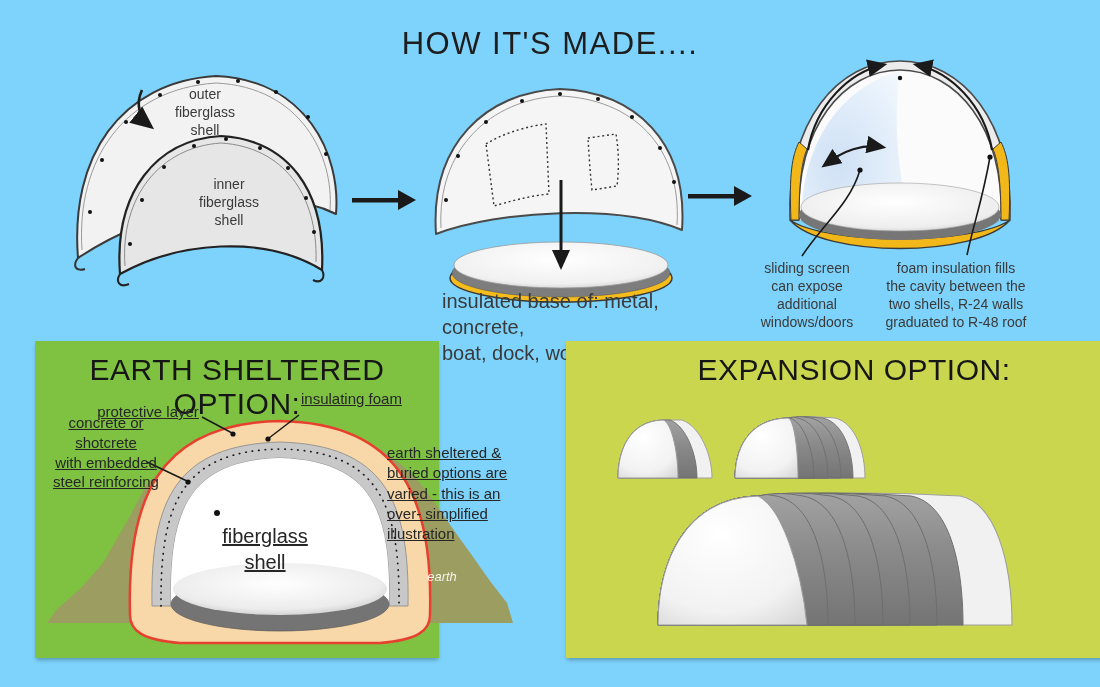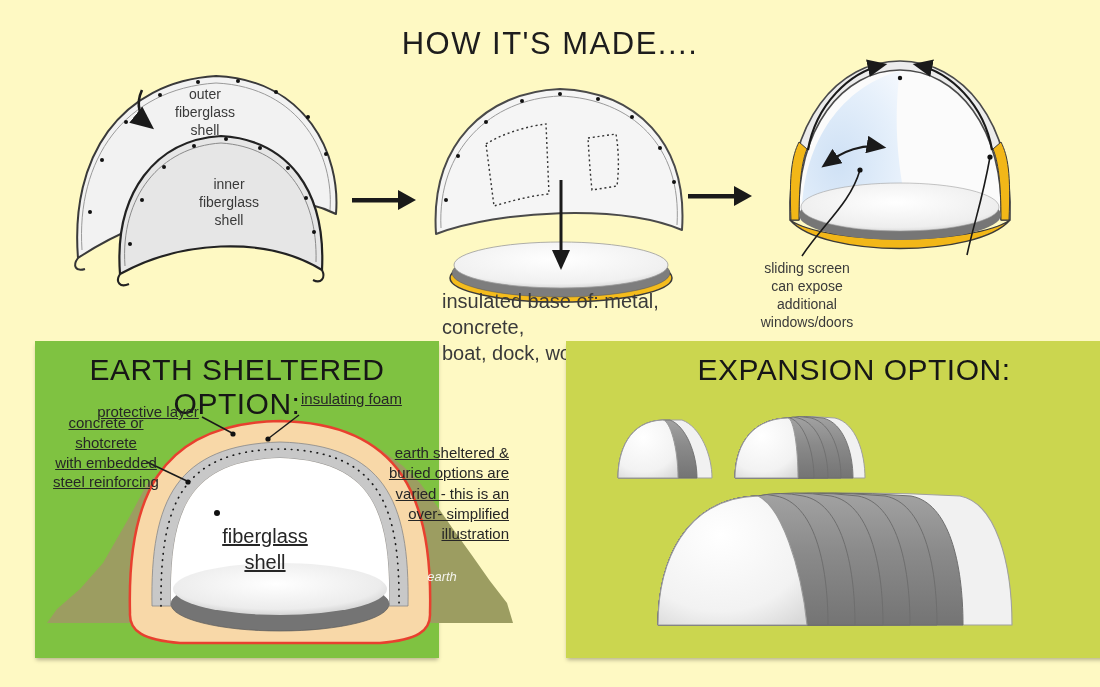--- a/index.html
+++ b/index.html
@@ -1,17 +1,17 @@
 <!DOCTYPE html>
 <html><head>
 <meta charset="utf-8">
 <style>
   html,body{margin:0;padding:0;background:#ffffff;}
   .canvas{
-    position:relative;width:1100px;height:687px;background:#fef9c3;overflow:hidden;
+    position:relative;width:1100px;height:687px;background:#7dd3fc;overflow:hidden;
     font-family:"Liberation Sans", sans-serif;color:#2a2a2a;
   }
   .abs{position:absolute;}
   .ml{white-space:pre-line;}
   .main-title{
     top:26px;left:0;width:100%;text-align:center;
     font-size:31px;letter-spacing:1.5px;font-weight:400;color:#1d1d1d;
   }
   .lbl{font-size:14px;line-height:1.28;text-align:center;color:#3a3a3a;}
   .lbl15{font-size:15px;line-height:1.32;color:#262626;text-decoration:underline;}
@@ -170,20 +170,24 @@
       <path d="M82,118 C72,152 45,172 24,204"></path>
       <path d="M212,105 C204,150 196,170 189,203"></path>
     </g>
     <circle cx="82" cy="118" r="2.6" fill="#111"></circle>
     <circle cx="212" cy="105" r="2.6" fill="#111"></circle>
   </svg>
   <div class="abs lbl ml" style="left:752px;top:260px;width:110px;">sliding screen
 can expose
 additional
 windows/doors</div>
+  <div class="abs lbl ml" style="left:871px;top:260px;width:170px;">foam insulation fills
+the cavity between the
+two shells, R-24 walls
+graduated to R-48 roof</div>
 
   <div class="panel panel-green">
     <svg width="492" height="317" viewBox="0 0 492 317">
       <defs>
         <radialGradient id="gBase3" cx="48%" cy="40%" r="75%">
           <stop offset="0%" stop-color="#ffffff"></stop>
             <stop offset="65%" stop-color="#ececec"></stop>
           <stop offset="100%" stop-color="#b5b5b5"></stop>
         </radialGradient>
       </defs>
@@ -212,21 +216,21 @@
     </svg>
     <div class="panel-title">EARTH SHELTERED OPTION:</div>
     <div class="abs lbl15" style="left:58px;top:61px;width:110px;text-align:center;">protective layer</div>
     <div class="abs lbl15" style="left:266px;top:48px;width:115px;">insulating foam</div>
     <div class="abs lbl15 ml" style="left:16px;top:72px;width:110px;text-align:center;">concrete or
 shotcrete
 with embedded
 steel reinforcing</div>
     <div class="abs lbl15" style="left:168px;top:182px;width:124px;text-align:center;font-size:20px;">fiberglass shell</div>
     <div class="abs earth-note" style="left:372px;top:228px;width:70px;text-align:center;">earth</div>
-    <div class="abs lbl15 ml" style="left:352px;top:102px;width:122px;text-align:right;line-height:1.35;">earth sheltered &amp;
+    <div class="abs lbl15 ml" style="left:352px;top:102px;width:122px;text-align:left;line-height:1.35;">earth sheltered &amp;
 buried options are
 varied - this is an
 over- simplified
 illustration</div>
   </div>
 
   <div class="panel panel-yellow">
     <svg width="496" height="317" viewBox="0 0 496 317">
       <defs>
         <radialGradient id="gDome" cx="42%" cy="30%" r="85%">

